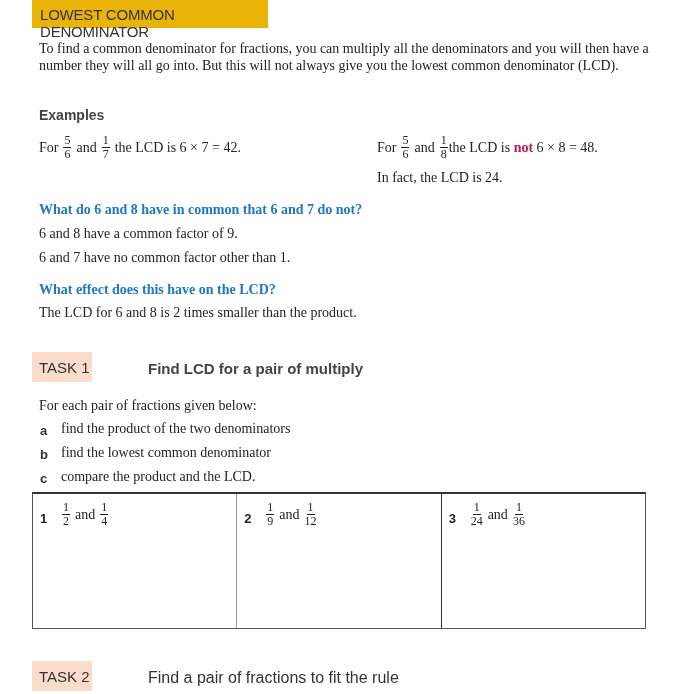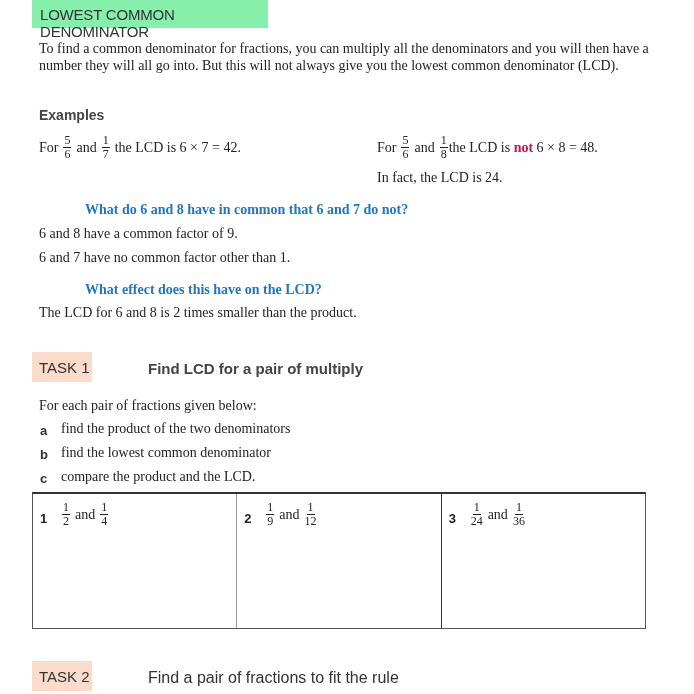--- a/index.html
+++ b/index.html
@@ -1,28 +1,28 @@
 <!DOCTYPE html>
 <html><head>
 <meta charset="utf-8">
 <style>
   html, body { margin:0; padding:0; background:#fff; }
   body { width:694px; height:694px; position:relative; overflow:hidden; color:#222; }
   .serif { font-family: "Liberation Serif", serif; font-size:14px; }
   .sans { font-family: "Liberation Sans", sans-serif; }
-  .title-box { position:absolute; left:32px; top:0; width:236px; height:28px; background:#86efac; }
+  .title-box { position:absolute; left:32px; top:0; width:236px; height:28px; background:#eab308; }
   .title-box span { position:absolute; left:8px; top:6px; font-size:15px; color:#333; letter-spacing:-0.2px; }
   .intro { position:absolute; left:39px; top:40px; width:610px; line-height:17px; color:#222; }
   .examples-h { position:absolute; left:39px; top:107px; font-size:14px; font-weight:bold; color:#444; }
   .ex { position:absolute; top:134px; display:flex; align-items:center; white-space:nowrap; color:#222; }
   .frac { display:inline-flex; flex-direction:column; align-items:center; margin:0 5px; font-size:12px; line-height:13px; }
   .frac .num { padding:0 1px; border-bottom:1px solid #222; }
   .frac .den { }
   .blue { color:#be185d; font-weight:bold; }
-  .q { position:absolute; left:39px; font-family:"Liberation Serif", serif; font-size:14px; font-weight:bold; color:#1f76c2;margin-left:46px; }
+  .q { position:absolute; left:39px; font-family:"Liberation Serif", serif; font-size:14px; font-weight:bold; color:#1f76c2; }
   .ans { position:absolute; left:39px; color:#222; }
   .task-box { position:absolute; left:32px; width:60px; height:30px; background:#fbdccb; }
   .task-box span { position:absolute; left:7px; top:7px; font-size:15px; color:#333; }
   .task-title { position:absolute; left:148px; font-size:15px; font-weight:bold; color:#444; }
   .list-label { position:absolute; left:40px; font-size:13px; font-weight:bold; color:#333; }
   .list-text { position:absolute; left:61px; color:#222; }
   .grid { position:absolute; left:32px; top:492px; width:614px; height:137px; border:1px solid #555; border-top:2px solid #333; box-sizing:border-box; display:flex; }
   .cell { flex:1; border-right:1px solid #999; position:relative; }
   .cell:last-child { border-right:none; }
   .cell:nth-child(2) { border-right:1px solid #333; }

